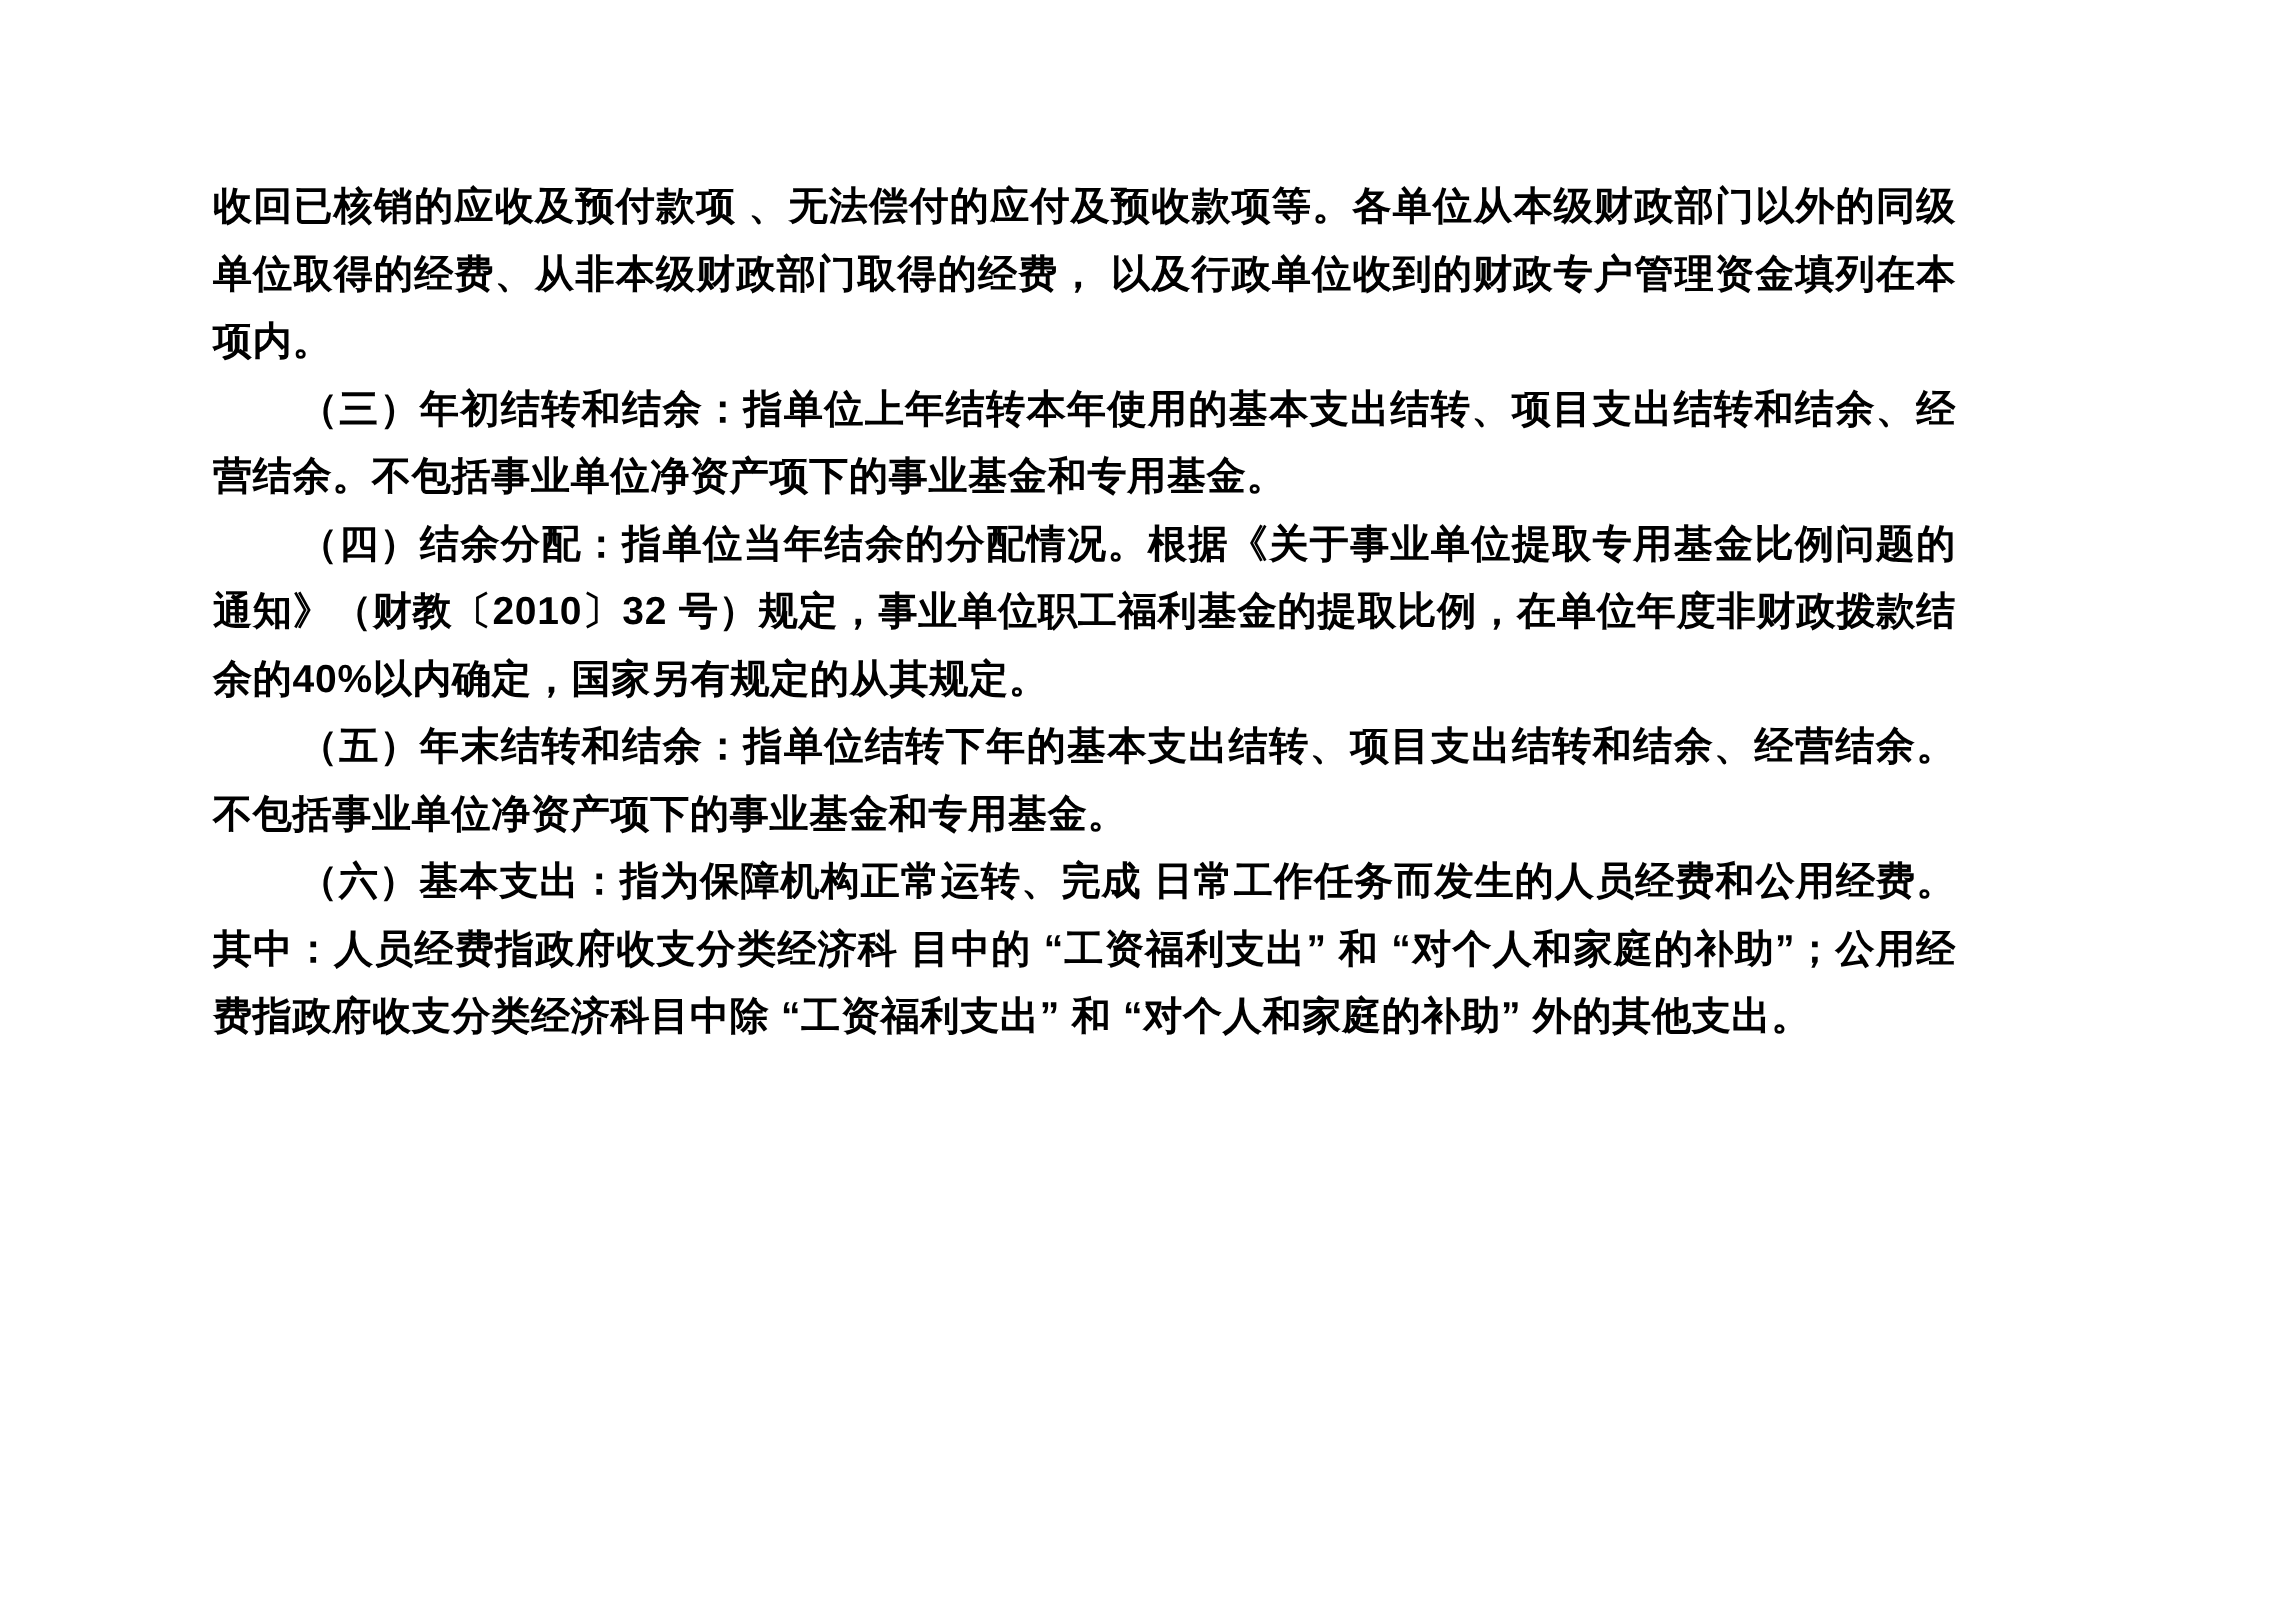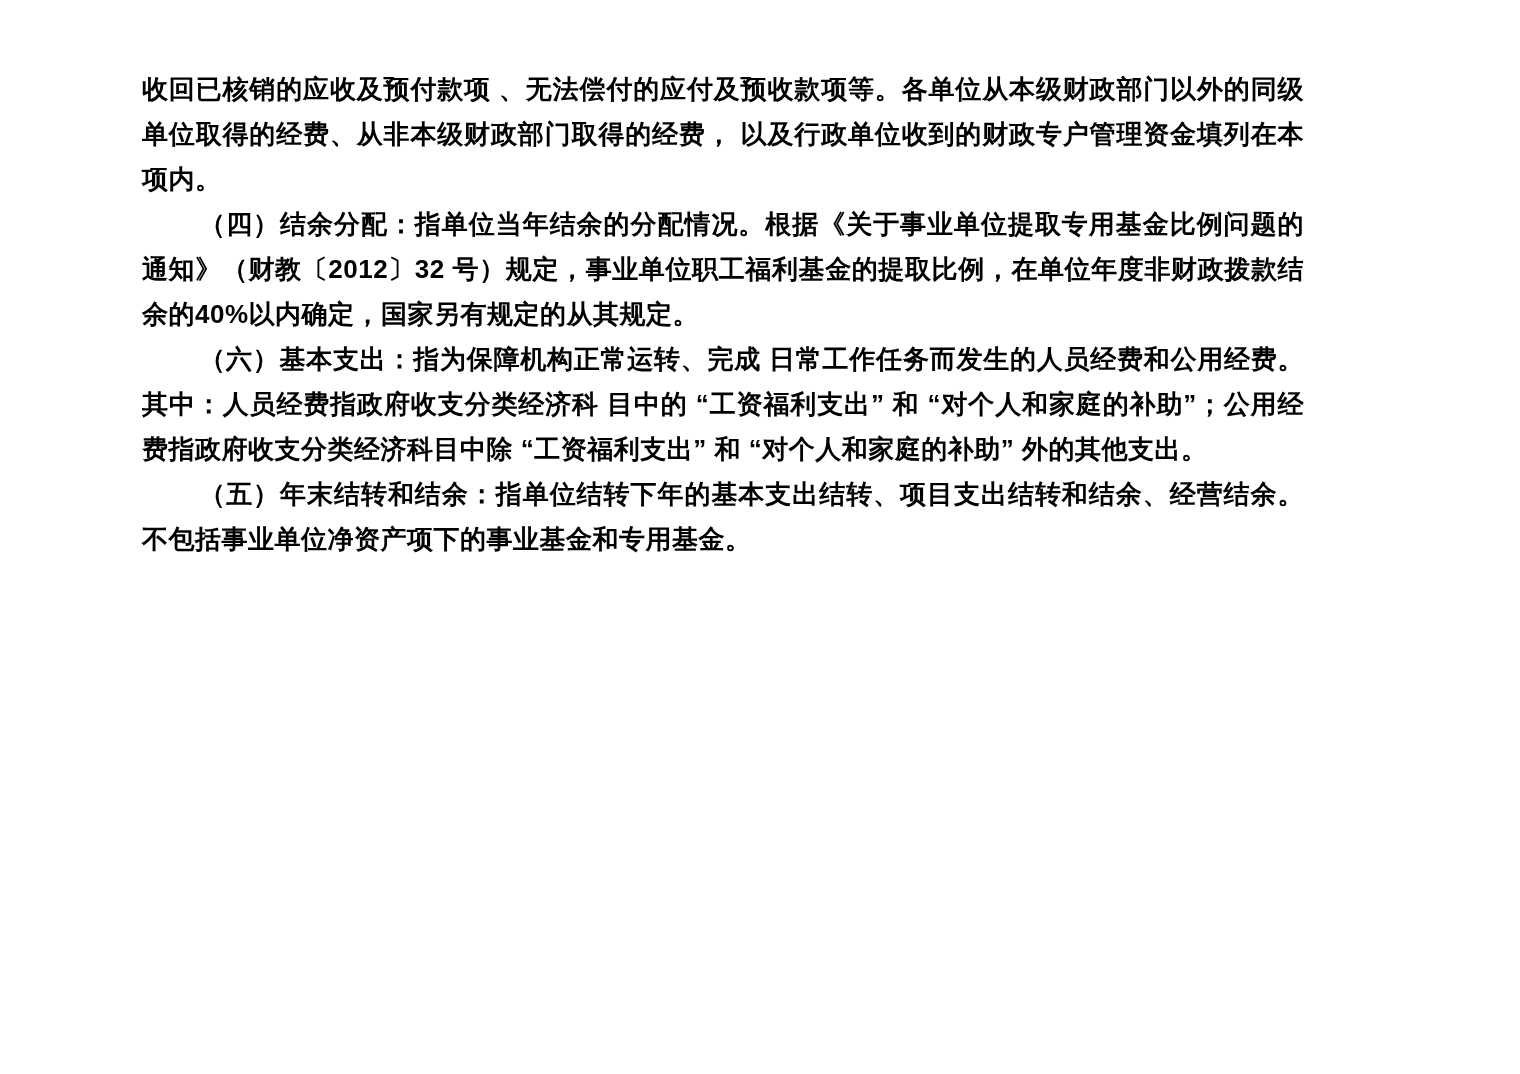--- a/index.html
+++ b/index.html
@@ -10,21 +10,21 @@
   body {
     width: 1520px;
     height: 1074px;
     font-family: "Liberation Sans", sans-serif;
   }
   .page {
     box-sizing: border-box;
     width: 1440px;
     height: 1074px;
     background: #ffffff;
-    padding: 67px 136px 0 142px;
+    padding: 115px 136px 0 142px;
     overflow: hidden;
   }
   .doc p {
     margin: 0;
     padding: 0;
     font-size: 26px;
     line-height: 45px;
     letter-spacing: 0.5px;
     font-weight: 600;
     color: #000000;
@@ -34,17 +34,18 @@
   .doc p.indent {
     text-indent: 2.2em;
   }
 </style>
 </head>
 <body>
 
 <div class="page">
   <div class="doc">
     <p>收回已核销的应收及预付款项 、无法偿付的应付及预收款项等。各单位从本级财政部门以外的同级单位取得的经费、从非本级财政部门取得的经费， 以及行政单位收到的财政专户管理资金填列在本项内。</p>
-    <p class="indent">（四）结余分配：指单位当年结余的分配情况。根据《关于事业单位提取专用基金比例问题的通知》（财教〔2012〕32 号）规定，事业单位职工福利基金的提取比例，在单位年度非财政拨款结余的40%以内确定，国家另有规定的从其规定。</p>
+    <p class="indent">（三）年初结转和结余：指单位上年结转本年使用的基本支出结转、项目支出结转和结余、经营结余。不包括事业单位净资产项下的事业基金和专用基金。</p>
+    <p class="indent">（四）结余分配：指单位当年结余的分配情况。根据《关于事业单位提取专用基金比例问题的通知》（财教〔2010〕32 号）规定，事业单位职工福利基金的提取比例，在单位年度非财政拨款结余的40%以内确定，国家另有规定的从其规定。</p>
+    <p class="indent">（五）年末结转和结余：指单位结转下年的基本支出结转、项目支出结转和结余、经营结余。不包括事业单位净资产项下的事业基金和专用基金。</p>
     <p class="indent">（六）基本支出：指为保障机构正常运转、完成 日常工作任务而发生的人员经费和公用经费。其中：人员经费指政府收支分类经济科 目中的 “工资福利支出” 和 “对个人和家庭的补助”；公用经费指政府收支分类经济科目中除 “工资福利支出” 和 “对个人和家庭的补助” 外的其他支出。</p>
-    <p class="indent">（五）年末结转和结余：指单位结转下年的基本支出结转、项目支出结转和结余、经营结余。不包括事业单位净资产项下的事业基金和专用基金。</p>
   </div>
 </div>
 
 </body></html>

